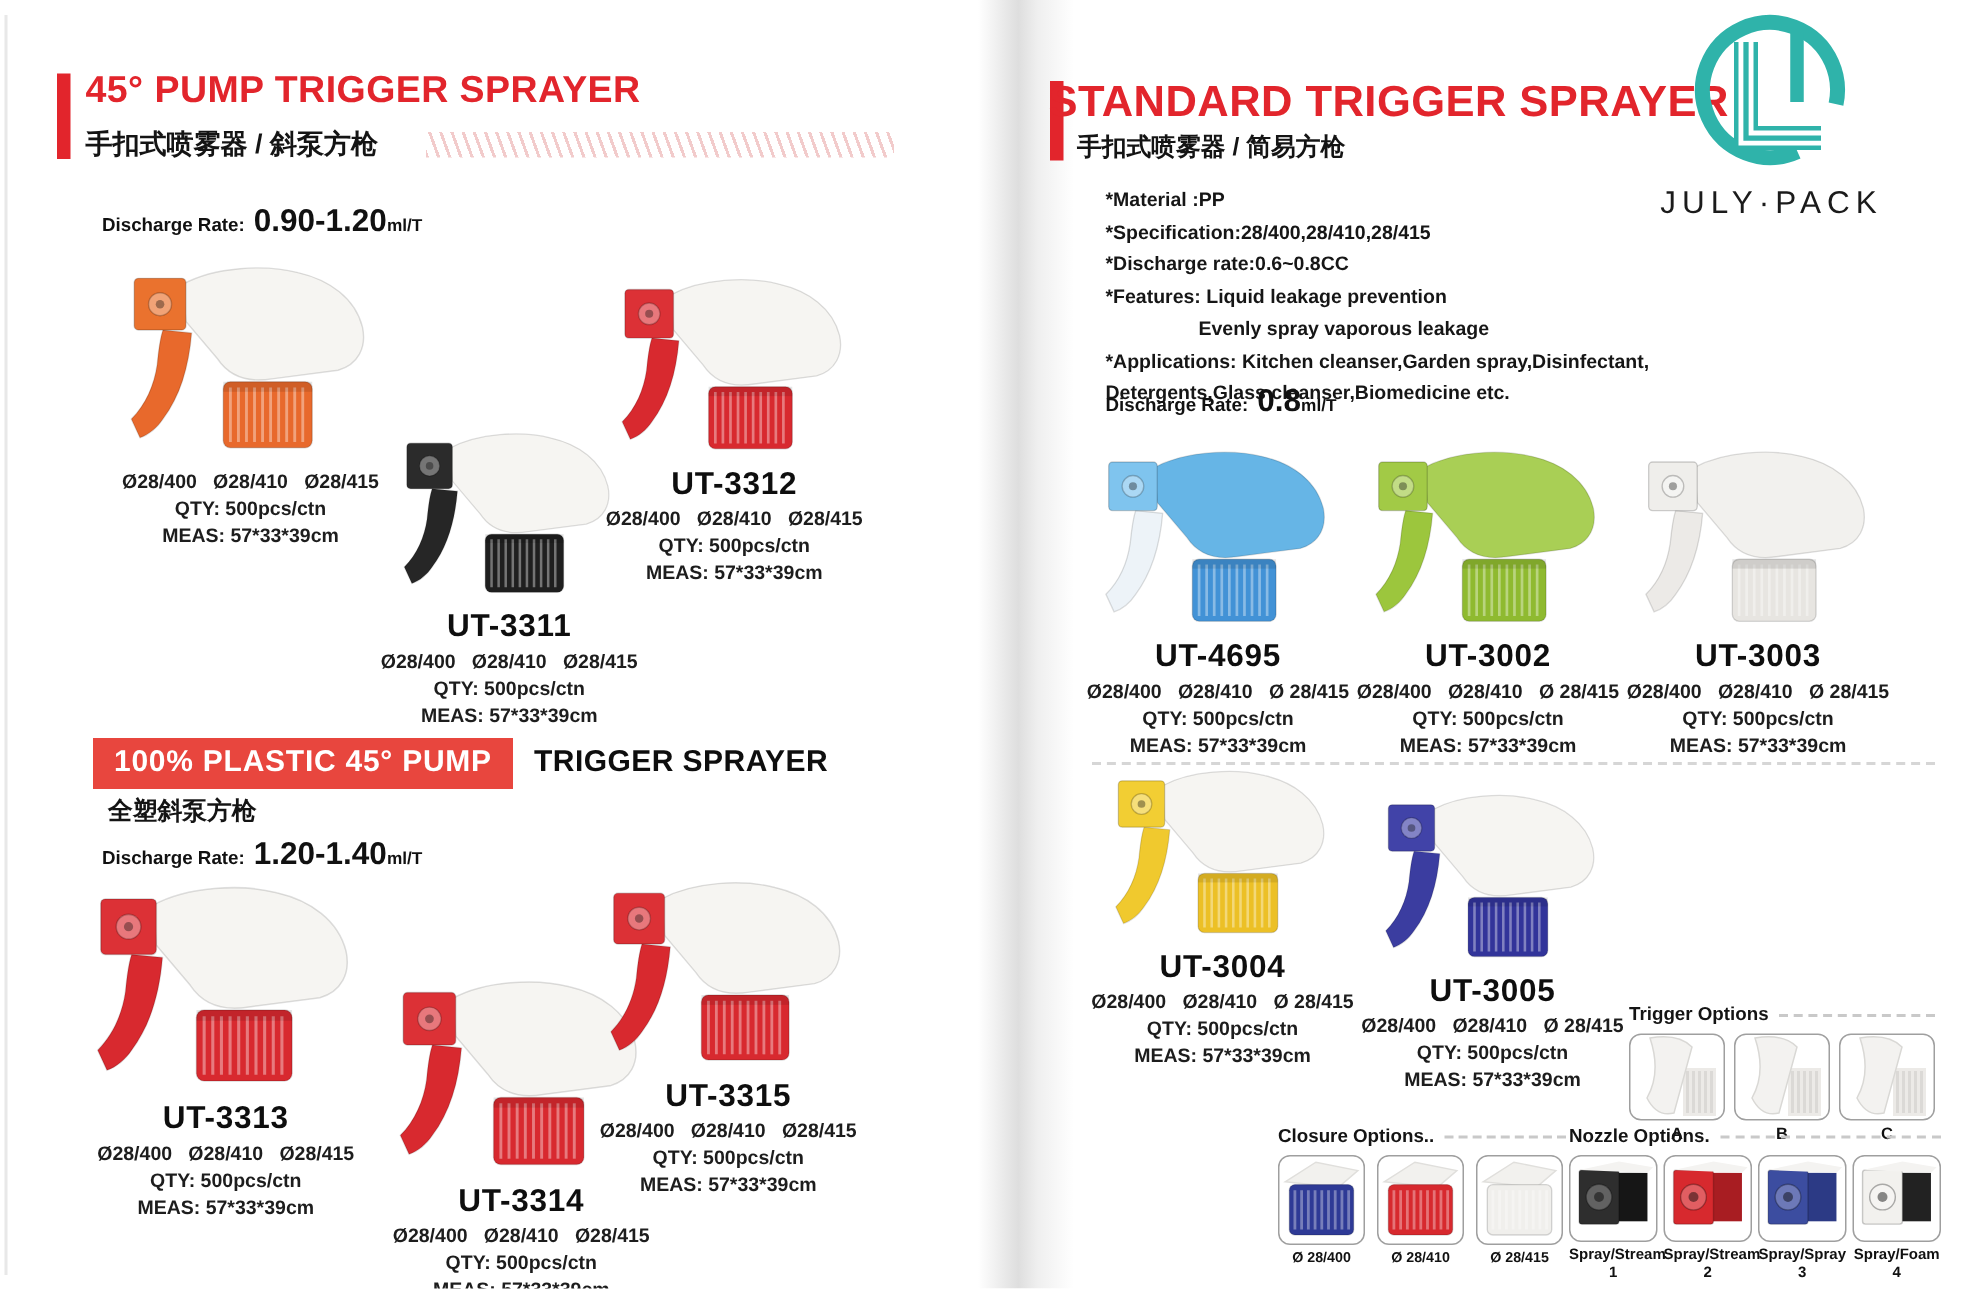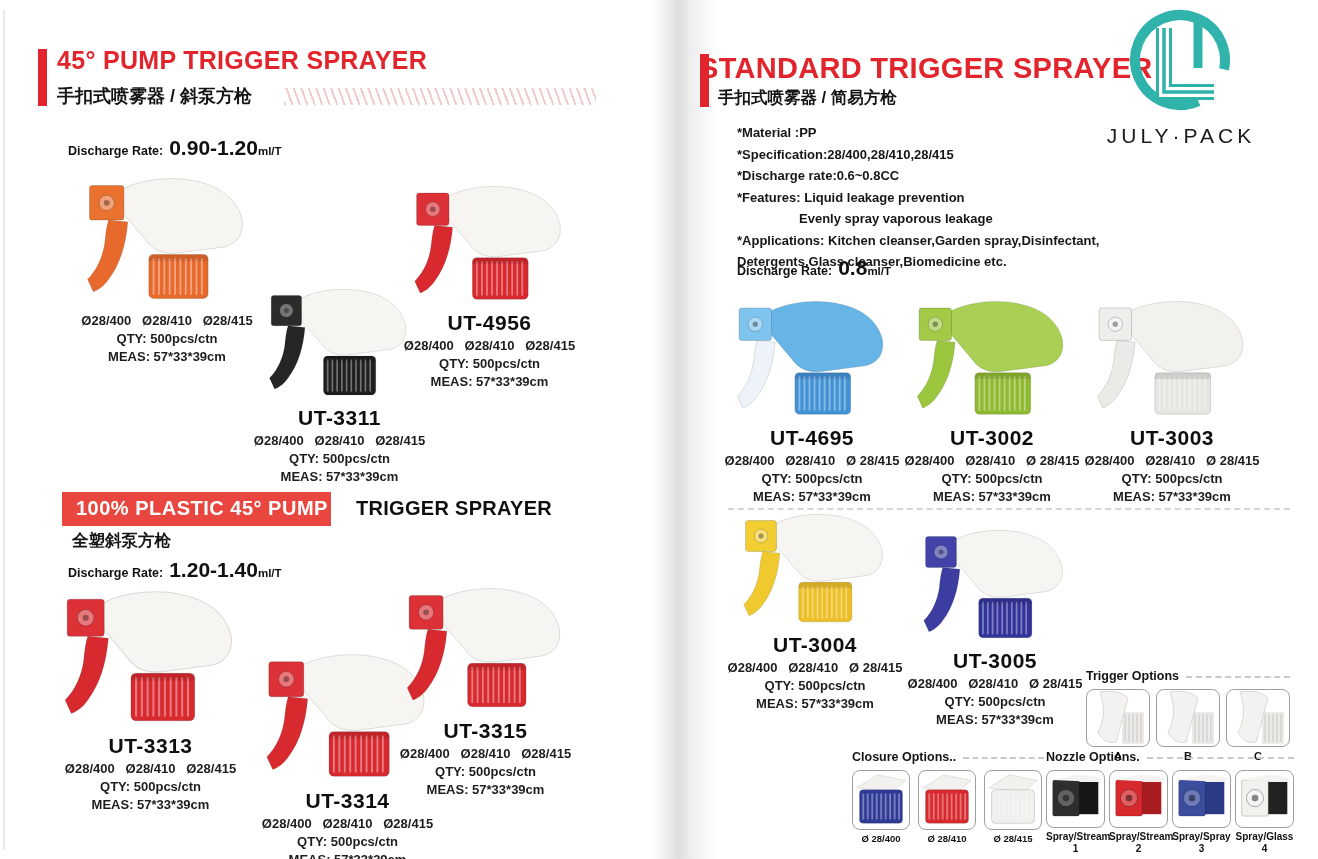--- a/index.html
+++ b/index.html
@@ -15,21 +15,21 @@
   .discharge{position:absolute;white-space:nowrap;}
   .dr-label{font-size:12.5px;font-weight:800;vertical-align:baseline;}
   .dr-value{font-size:21px;font-weight:800;margin-left:6px;}
   .dr-unit{font-size:11.5px;font-weight:800;}
   .product{position:absolute;text-align:center;}
   .sprayer{width:100%;margin:0 auto;}
   .sprayer svg{display:block;margin:0 auto;}
   .model{font-size:21px;font-weight:800;color:#0e0e0e;letter-spacing:.5px;margin-top:1px;}
   .spec{font-size:13px;font-weight:700;color:#1d1d1d;margin-top:3px;white-space:pre;}
   .red-box{position:absolute;background:var(--boxred);color:#fff;font-weight:800;font-size:20px;
-    padding:5px 3px 6px 14px;letter-spacing:.5px;white-space:nowrap;}
+    padding:5px 14px 6px 14px;letter-spacing:.5px;white-space:nowrap;}
   .title2b{position:absolute;font-weight:800;font-size:20px;color:#0e0e0e;letter-spacing:.3px;white-space:nowrap;}
   .info{position:absolute;font-size:13px;font-weight:700;line-height:21.5px;color:#161616;}
   .info .indent{padding-left:62px;}
   .dash-sep{position:absolute;border-top:2px dashed #d6d6d6;}
   .fold{position:absolute;left:652px;top:0;width:64px;height:859px;
     background:linear-gradient(to right,#ffffff 0%,#dedede 42%,#efefef 62%,#ffffff 100%);}
   .edge-line{position:absolute;left:3px;top:10px;width:2px;height:840px;background:#e8e8e8;}
   .opt-group{position:absolute;}
   .opt-header{display:flex;align-items:center;gap:7px;font-size:12.5px;font-weight:800;color:#141414;white-space:nowrap;}
   .dashfill{flex:1;border-top:2px dashed #c9c9c9;margin-top:2px;}
@@ -124,21 +124,21 @@
           <line x1="115.8" y1="86" x2="115.8" y2="124" stroke="rgba(255,255,255,0.38)" stroke-width="2"></line>
           <line x1="121.4" y1="86" x2="121.4" y2="124" stroke="rgba(255,255,255,0.38)" stroke-width="2"></line>
   <rect x="66" y="82" width="62" height="7" fill="rgba(0,0,0,0.10)"></rect>
   <path d="M38 14 C60 2 95 0 118 6 C140 11 158 24 163 44 C166 58 160 70 146 74 L100 80 C82 83 70 78 62 66 L40 40 Z" fill="#f6f5f2" stroke="rgba(0,0,0,0.13)"></path>
   <path d="M24 46 L44 48 C42 72 36 92 24 108 C20 114 14 119 8 121 L2 108 C12 98 18 84 20 70 C21 60 22 52 24 46 Z" fill="#d8292f" stroke="rgba(0,0,0,0.13)"></path>
   <rect x="4" y="10" width="36" height="36" rx="3" fill="#dc3136" stroke="rgba(0,0,0,0.18)"></rect>
   <circle cx="22" cy="28" r="8" fill="rgba(255,255,255,0.35)" stroke="rgba(0,0,0,0.22)"></circle>
   <circle cx="22" cy="28" r="3" fill="rgba(0,0,0,0.35)"></circle>
   </svg>
       </div>
-    <div class="model">UT-4956</div>
+    <div class="model">UT-3312</div>
     <div class="spec">Ø28/400   Ø28/410   Ø28/415</div>
     <div class="spec">QTY: 500pcs/ctn</div>
     <div class="spec">MEAS: 57*33*39cm</div>
   </div>
 
   <div class="red-box" style="left:62px;top:492px;">100% PLASTIC 45° PUMP</div>
   <div class="title2b" style="left:356px;top:497px;">TRIGGER SPRAYER</div>
   <div class="sec-cn" style="left:72px;top:530px;font-size:16.5px;">全塑斜泵方枪</div>
 
   <div class="discharge" style="left:68px;top:558px;">
@@ -527,21 +527,21 @@
         <div class="noz-label"><span>Spray/Spray</span><br><span>3</span></div>
       </div>
       <div class="opt-item" style="width:59px;">
         <div class="thumb" style="height:56px;"><svg viewBox="0 0 60 56" width="100%" height="100%">
   <rect x="30" y="10" width="24" height="34" fill="#222222"></rect>
   <rect x="6" y="8" width="28" height="38" rx="2" fill="#f2f1ee" stroke="rgba(0,0,0,0.2)"></rect>
   <circle cx="20" cy="27" r="9" fill="rgba(255,255,255,0.25)" stroke="rgba(0,0,0,0.3)"></circle>
   <circle cx="20" cy="27" r="3.5" fill="rgba(0,0,0,0.45)"></circle>
   <path d="M6 8 L34 2 L58 6 L54 10 Z" fill="#f4f3f1"></path>
   </svg></div>
-        <div class="noz-label"><span>Spray/Glass</span><br><span>4</span></div>
+        <div class="noz-label"><span>Spray/Foam</span><br><span>4</span></div>
       </div>
     </div>
   </div>
 
   <div class="abs" style="left:1114px;top:6px;width:134px;height:116px;">
     <svg viewBox="0 0 134 116" width="134" height="116">
       <circle cx="66" cy="54" r="45" fill="none" stroke-width="10" stroke-dasharray="240 43" transform="rotate(66 66 54)" stroke="#2fb3aa"></circle>
       <path d="M50 22 V 86 H 100" fill="none" stroke-width="16" stroke="#2fb3aa"></path>
       <path d="M50 22 V 86 H 100" fill="none" stroke-width="10" stroke="#ffffff"></path>
       <path d="M50 22 V 86 H 100" fill="none" stroke-width="3.5" stroke="#2fb3aa"></path>

